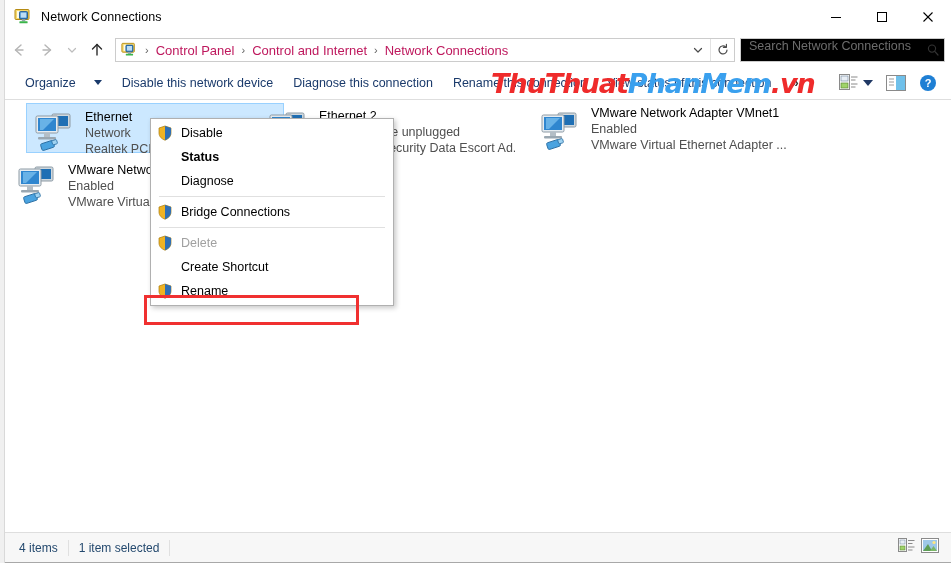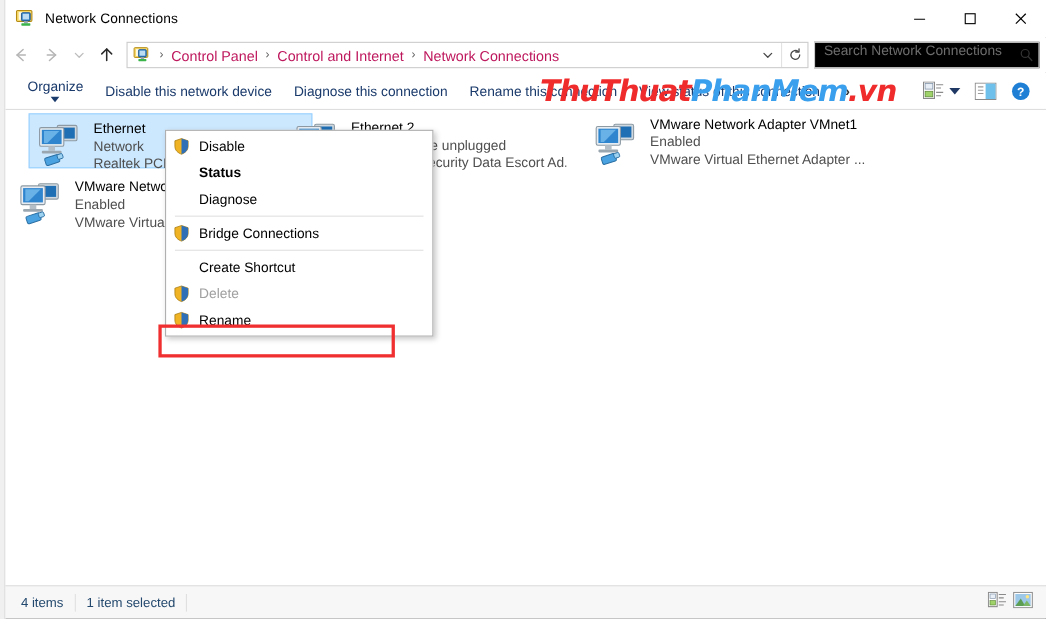--- a/index.html
+++ b/index.html
@@ -101,21 +101,21 @@
   .toolbar {
     position: absolute; left: 5px; top: 66px;
     width: 946px; height: 34px;
     background: #ffffff;
     border-bottom: 1px solid #dedede;
     display: flex; align-items: center;
   }
   .tb-item {
     font-size: 12.5px; color: #1a3a6b;
     padding: 4px 10px; white-space: nowrap;
-    display: flex; align-items: center; gap: 2px; flex-direction: column;
+    display: flex; align-items: center; gap: 18px;
   }
   .tb-item.first { margin-left: 10px; }
   .tb-caret {
     width: 0; height: 0;
     border-left: 4px solid transparent; border-right: 4px solid transparent;
     border-top: 5px solid #1a3a6b;
     display: inline-block;
   }
   .tb-chev { font-size: 13px; color: #333; padding: 0 10px; font-weight: bold; }
   .tb-right { margin-left: auto; display: flex; align-items: center; padding-right: 8px; gap: 2px; }
@@ -488,33 +488,33 @@
         <svg width="16" height="16" viewBox="0 0 16 16">
             <path d="M8 1 L14 3 V8 C14 11.6 11.3 14 8 15.2 C4.7 14 2 11.6 2 8 V3 Z" fill="#f0b323" stroke="#a87b10" stroke-width=".7"></path>
             <path d="M8 1 L14 3 V8 C14 11.6 11.3 14 8 15.2 Z" fill="#2f6fb5"></path>
           </svg>
       </span>
       <span>Bridge Connections</span>
     </div>
 
     <div class="ctx-sep"></div>
 
-    <div class="ctx-item">
-      <span class="ctx-shield empty"></span>
-      <span>Create Shortcut</span>
-    </div>
-
     <div class="ctx-item disabled">
       <span class="ctx-shield">
         <svg width="16" height="16" viewBox="0 0 16 16">
             <path d="M8 1 L14 3 V8 C14 11.6 11.3 14 8 15.2 C4.7 14 2 11.6 2 8 V3 Z" fill="#f0b323" stroke="#a87b10" stroke-width=".7"></path>
             <path d="M8 1 L14 3 V8 C14 11.6 11.3 14 8 15.2 Z" fill="#2f6fb5"></path>
           </svg>
       </span>
       <span>Delete</span>
+    </div>
+
+    <div class="ctx-item">
+      <span class="ctx-shield empty"></span>
+      <span>Create Shortcut</span>
     </div>
 
     <div class="ctx-item">
       <span class="ctx-shield">
         <svg width="16" height="16" viewBox="0 0 16 16">
             <path d="M8 1 L14 3 V8 C14 11.6 11.3 14 8 15.2 C4.7 14 2 11.6 2 8 V3 Z" fill="#f0b323" stroke="#a87b10" stroke-width=".7"></path>
             <path d="M8 1 L14 3 V8 C14 11.6 11.3 14 8 15.2 Z" fill="#2f6fb5"></path>
           </svg>
       </span>
       <span>Rename</span>

